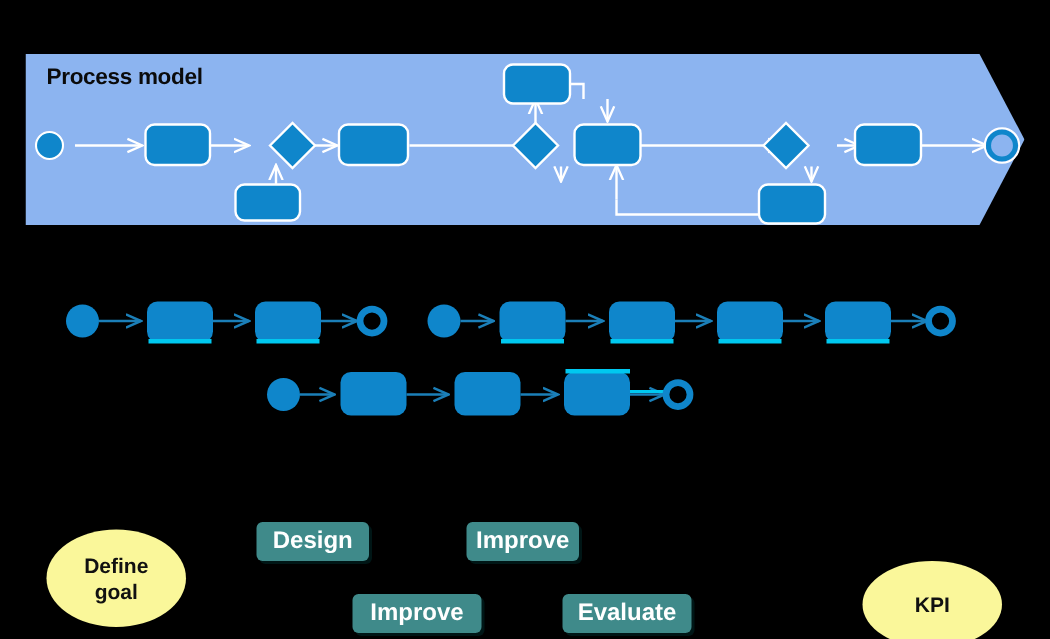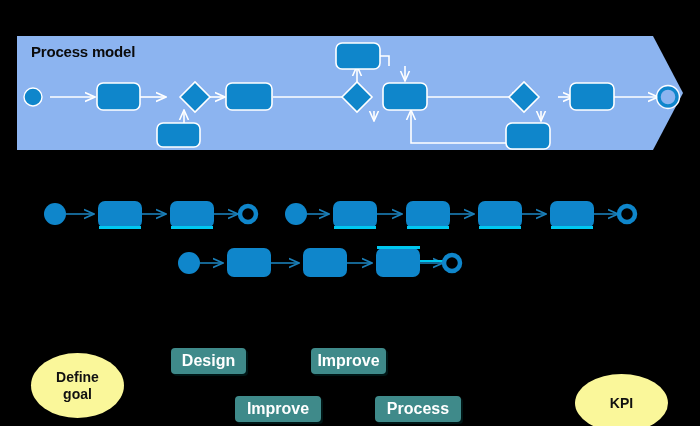--- a/index.html
+++ b/index.html
@@ -153,21 +153,21 @@
         <rect x="376" y="248" width="44" height="29" rx="7" fill="#0f86cb"></rect>
         <rect x="377" y="246" width="43" height="3" fill="#00c8f0"></rect>
       </g>
       <circle cx="452" cy="263" r="8" fill="none" stroke="#0f86cb" stroke-width="4.5"></circle>
     </g>
   </svg>
 
   <div class="chip" style="left:171px;top:348px;width:75px;height:26px;">Design</div>
   <div class="chip" style="left:311px;top:348px;width:75px;height:26px;">Improve</div>
   <div class="chip" style="left:235px;top:396px;width:86px;height:26px;">Improve</div>
-  <div class="chip" style="left:375px;top:396px;width:86px;height:26px;">Process</div>
+  <div class="chip" style="left:375px;top:396px;width:86px;height:26px;">Evaluate</div>
 
   <div class="ellipse" style="left:31px;top:353px;width:93px;height:65px;">
     <div style="display:flex;flex-direction:column;align-items:center;">
       <span>Define</span>
       <span>goal</span>
     </div>
   </div>
   <div class="ellipse" style="left:575px;top:374px;width:93px;height:58px;">KPI</div>
 
 </div>

